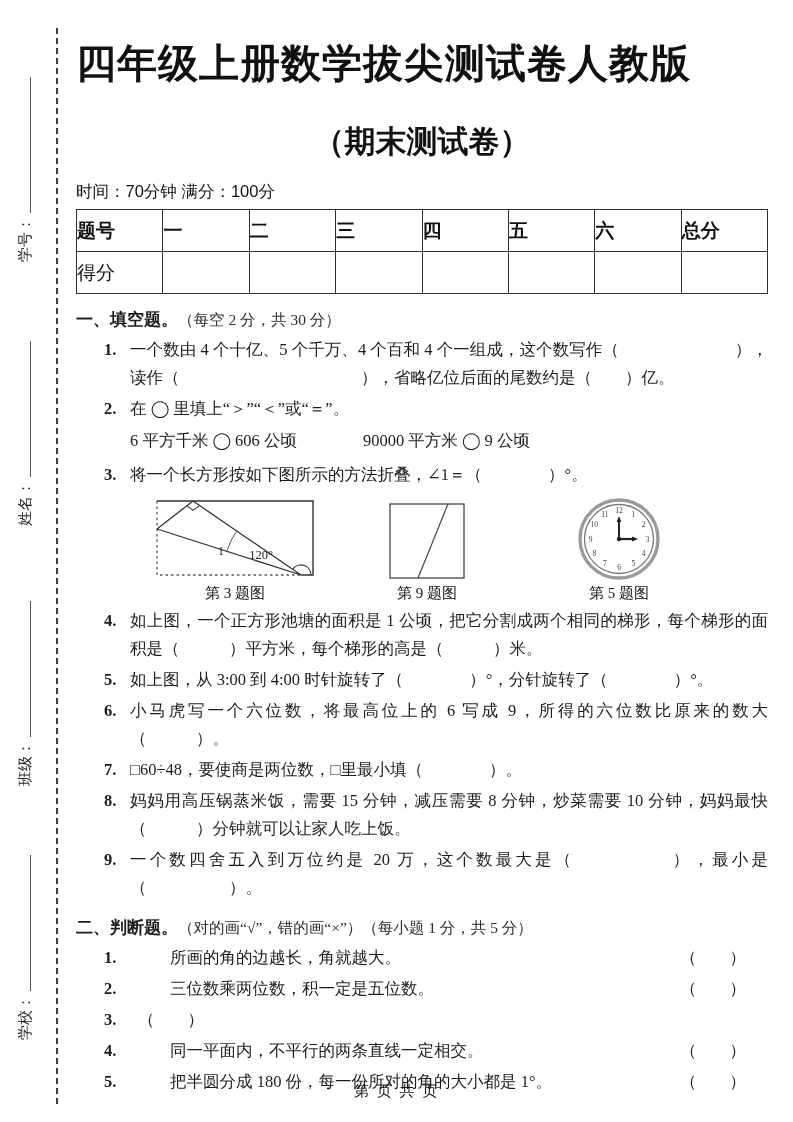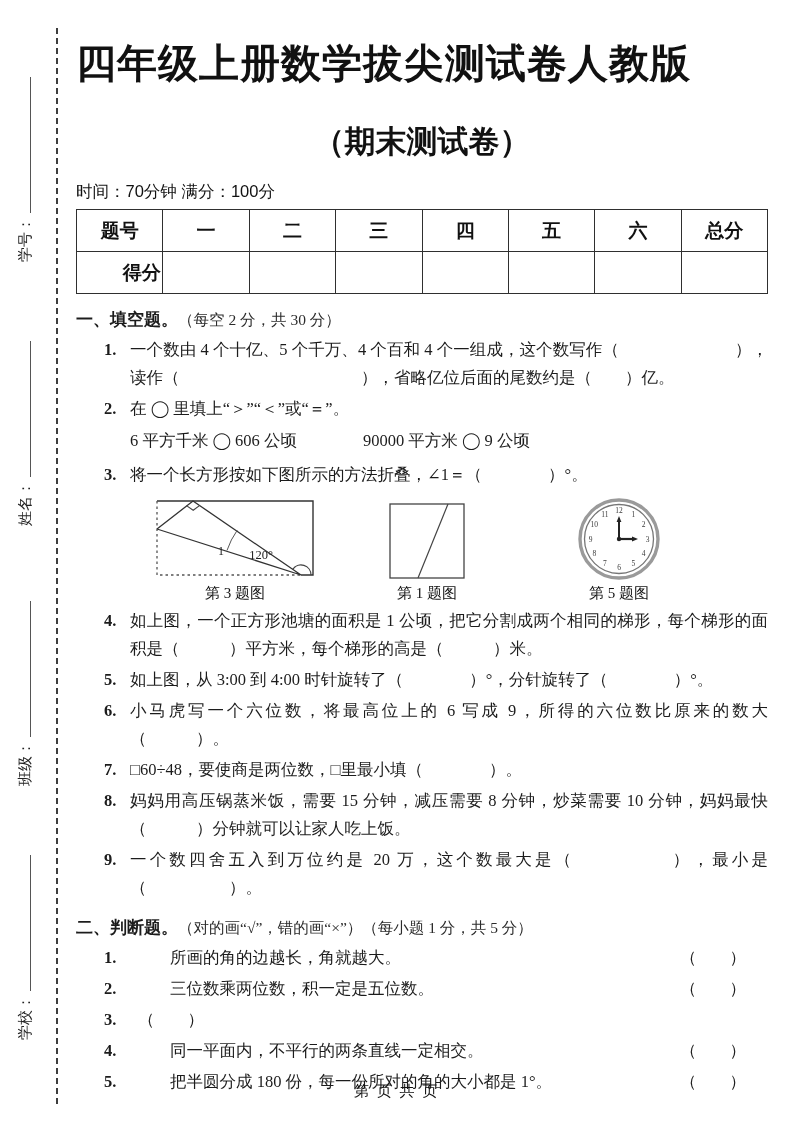--- a/index.html
+++ b/index.html
@@ -35,25 +35,25 @@
     font-family:Liberation Sans, sans-serif; color:#111;
   }
   .meta {
     margin-top:18px; text-align:left; font-size:16.5px;
     font-family:"Liberation Sans","DejaVu Sans",sans-serif; color:#111;
   }
   table.score {
     width:100%; border-collapse:collapse; table-layout:fixed; margin-top:6px;
   }
   table.score td {
-    border:1.5px solid #2f2f2f; text-align:center; font-size:19px; color:#111;
+    border:1.5px solid #2f2f2f; font-size:19px; color:#111;
     height:41px; padding:0;
   }
   table.score tr.hdr td { font-weight:600; }
-  table.score td.lbl { font-weight:700;padding-left:44px; }
+  table.score td.lbl { font-weight:400; }
   
   .sec-head { margin-top:13px; font-size:17px; line-height:26px; }
   .sec-title { font-weight:bold; font-family:"Liberation Sans","DejaVu Sans",sans-serif; }
   .sec-note { font-size:15.5px; color:#2b2b2b; }
   .q { display:flex; margin:3px 0 3px 28px; line-height:28px; font-size:16.5px; }
   .qn { flex:0 0 26px; font-weight:bold; }
   .qt { flex:1; text-align:justify; }
   .subline { margin:4px 0 6px 54px; font-size:16.5px; line-height:28px; }
   .tf .qt { text-align:left;margin-left:40px; }
   .tf-ans { flex:0 0 auto; margin-left:8px; margin-right:22px; }
@@ -167,21 +167,21 @@
           <text x="106" y="62" font-size="12.5" text-anchor="middle" fill="#222">120°</text>
         </svg>
         <div class="cap">第 3 题图</div>
       </div>
 
       <div class="fig fig4">
         <svg width="80" height="80" viewBox="0 0 80 80">
           <rect x="3" y="3" width="74" height="74" fill="none" stroke="#444" stroke-width="1.3"></rect>
           <line x1="61" y1="3" x2="31" y2="77" stroke="#444" stroke-width="1.2"></line>
         </svg>
-        <div class="cap">第 1 题图</div>
+        <div class="cap">第 9 题图</div>
       </div>
 
       <div class="fig fig5">
         <svg width="84" height="84" viewBox="0 0 84 84">
           <circle cx="42" cy="42" r="39" fill="none" stroke="#9a9a9a" stroke-width="3.4"></circle>
           <circle cx="42" cy="42" r="34.5" fill="none" stroke="#767676" stroke-width="1.3"></circle>
           <text x="56.3" y="19.8" font-size="7.5" text-anchor="middle" fill="#3a3a3a">1</text>
           <text x="66.7" y="30.3" font-size="7.5" text-anchor="middle" fill="#3a3a3a">2</text>
           <text x="70.5" y="44.5" font-size="7.5" text-anchor="middle" fill="#3a3a3a">3</text>
           <text x="66.7" y="58.8" font-size="7.5" text-anchor="middle" fill="#3a3a3a">4</text>

